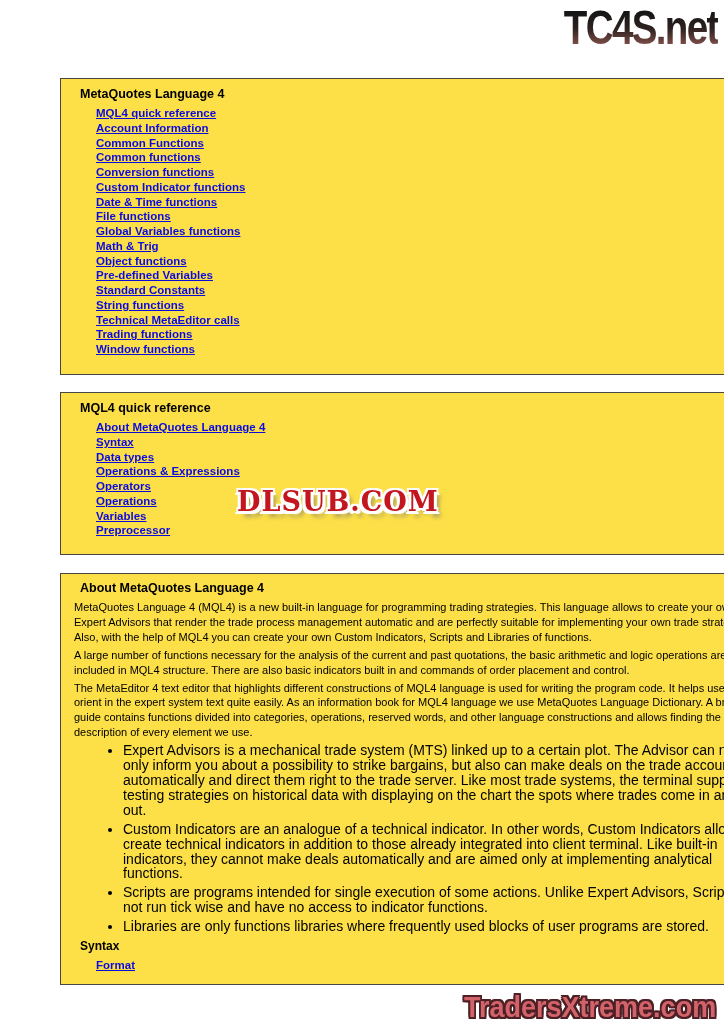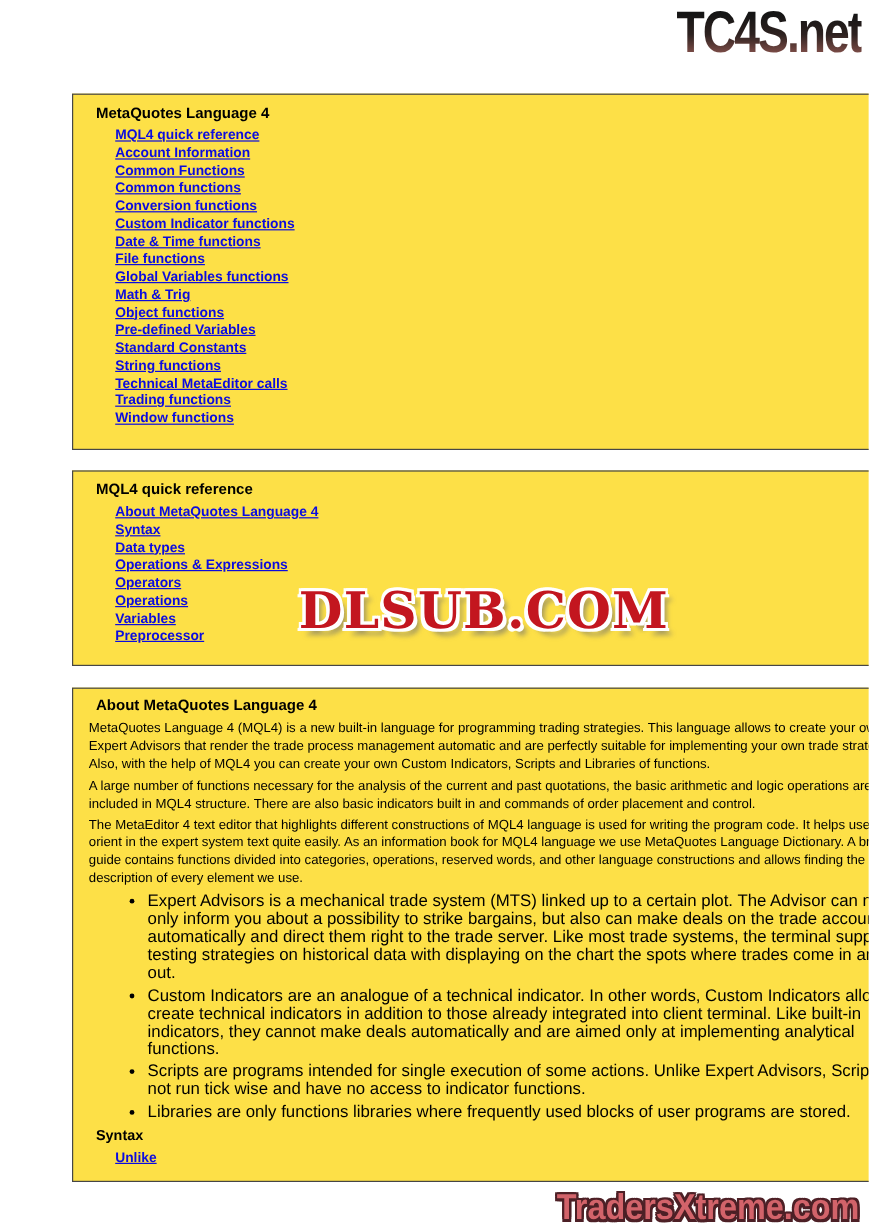--- a/index.html
+++ b/index.html
@@ -23,22 +23,22 @@
   .box-3{margin-top:18px;height:412px;overflow:hidden;padding:5px 10px 6px 7px;}
 
   .box-title{font-weight:bold;font-size:12.5px;color:#000;margin:8px 0 5px 19px;line-height:14px;}
   .box-3 .box-title{margin:2px 0 5px 12px;}
 
   .link-list{margin-left:35px;}
   .doc-link{display:block;color:#0b0be0;font-weight:bold;font-size:11.5px;line-height:14.75px;text-decoration:underline;width:max-content;}
 
   
   .dlsub{
-    position:absolute;left:188px;top:95px;
-    font-family:"DejaVu Serif",serif;font-weight:bold;font-size:42px;line-height:1;
+    position:absolute;left:176px;top:95px;
+    font-family:"DejaVu Serif",serif;font-weight:bold;font-size:27px;line-height:1;
     color:#c3161f;letter-spacing:1px;white-space:nowrap;
     text-shadow:
       -2px -2px 0 #fff,0 -2px 0 #fff,2px -2px 0 #fff,
       -2px 0 0 #fff,2px 0 0 #fff,
       -2px 2px 0 #fff,0 2px 0 #fff,2px 2px 0 #fff,
       -3px 3px 0 #fff,3px 3px 0 #fff,
       5px 6px 4px rgba(110,110,110,0.6);
   }
 
   
@@ -112,18 +112,18 @@
         <p>A large number of functions necessary for the analysis of the current and past quotations, the basic arithmetic and logic operations are included in MQL4 structure. There are also basic indicators built in and commands of order placement and control.</p>
         <p>The MetaEditor 4 text editor that highlights different constructions of MQL4 language is used for writing the program code. It helps users to orient in the expert system text quite easily. As an information book for MQL4 language we use MetaQuotes Language Dictionary. A brief guide contains functions divided into categories, operations, reserved words, and other language constructions and allows finding the description of every element we use.</p>
       </div>
     <ul>
         <li>Expert Advisors is a mechanical trade system (MTS) linked up to a certain plot. The Advisor can not only inform you about a possibility to strike bargains, but also can make deals on the trade account automatically and direct them right to the trade server. Like most trade systems, the terminal supports testing strategies on historical data with displaying on the chart the spots where trades come in and out.</li>
         <li>Custom Indicators are an analogue of a technical indicator. In other words, Custom Indicators allow to create technical indicators in addition to those already integrated into client terminal. Like built-in indicators, they cannot make deals automatically and are aimed only at implementing analytical functions.</li>
         <li>Scripts are programs intended for single execution of some actions. Unlike Expert Advisors, Scripts are not run tick wise and have no access to indicator functions.</li>
         <li>Libraries are only functions libraries where frequently used blocks of user programs are stored.</li>
       </ul>
     <div class="subheading">Syntax</div>
-    <a href="#" class="doc-link format-link">Unlike</a>
+    <a href="#" class="doc-link format-link">Format</a>
   </div>
 
   <a href="#" class="tx-logo">TradersXtreme.com</a>
 
 </div>
 
 </body></html>

